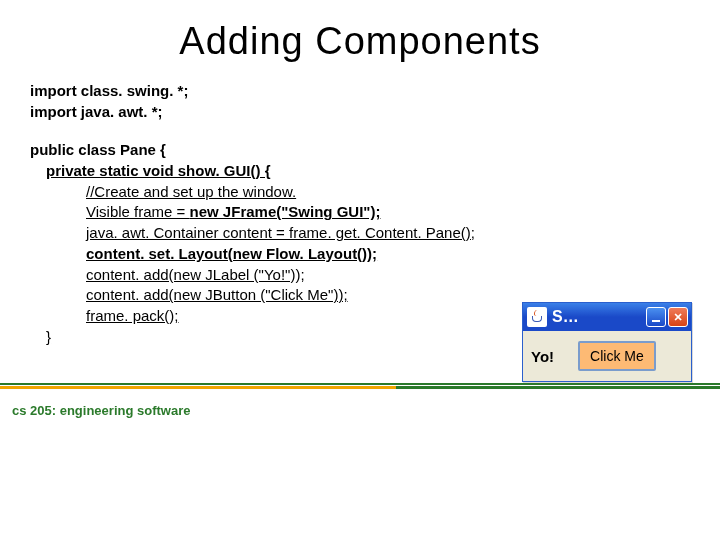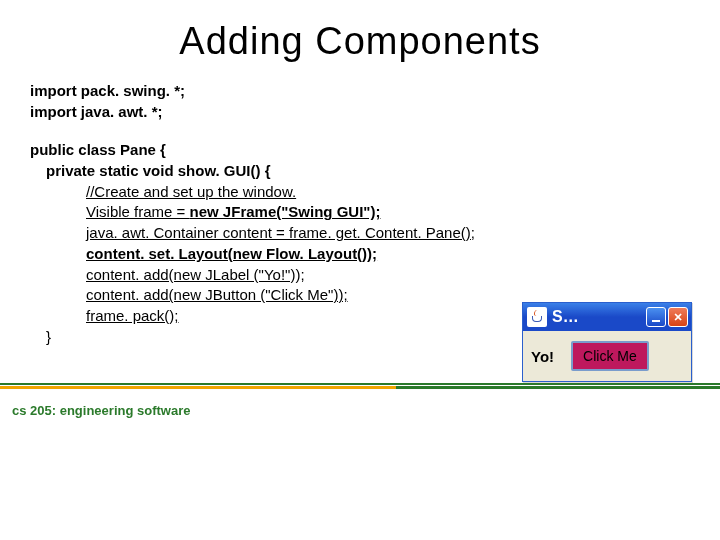--- a/index.html
+++ b/index.html
@@ -26,21 +26,21 @@
     letter-spacing: 1px;
     margin-top: 8px;
     margin-bottom: 18px;
   }
   .code {
     font-size: 15px;
     line-height: 1.38;
     font-family: Verdana, Geneva, sans-serif;
   }
   .code .bold { font-weight: 700; }
-  .indent1 { margin-left: 16px; }
+  .indent1 { margin-left: 16px; text-decoration: underline; }
   .indent2 { margin-left: 56px; text-decoration: underline; }
   .spacer { height: 18px; }
   .footer-bar {
     position: absolute;
     left: 0;
     bottom: 42px;
     width: 720px;
     height: 7px;
   }
   .footer-bar .line1 {
@@ -154,48 +154,48 @@
   }
   .swing-btn.close::before {
     content: "✕";
     font-size: 11px;
     line-height: 1;
   }
   .swing-content {
     padding: 10px 8px;
     display: flex;
     align-items: center;
-    gap: 17px;
+    gap: 24px;
     background: #ece9d8;
   }
   .swing-label {
     font-size: 15px;
     font-weight: 700;
     color: #000;
   }
   .swing-button {
     border: 2px solid #7a9ccc;
-    background: #be185d;
+    background: #fdba74;
     padding: 5px 10px;
     font-size: 14px;
     font-family: Tahoma, sans-serif;
     border-radius: 2px;
     font-weight: 400;
     cursor: pointer;
   }
 </style>
 </head>
 <body>
 
 <div class="slide">
 
   <h1 class="title">Adding Components</h1>
 
   <div class="code">
-    <div class="bold">import pack. swing. *;</div>
+    <div class="bold">import class. swing. *;</div>
     <div class="bold">import java. awt. *;</div>
     <div class="spacer"></div>
     <div class="bold">public class Pane {</div>
     <div class="indent1 bold">private static void show. GUI() {</div>
     <div class="indent2">//Create and set up the window.</div>
     <div class="indent2">
       <span>Visible frame = </span><span class="bold">new JFrame("Swing GUI");</span>
     </div>
     <div class="indent2">java. awt. Container content = frame. get. Content. Pane();</div>
     <div class="indent2 bold">content. set. Layout(new Flow. Layout());</div>

